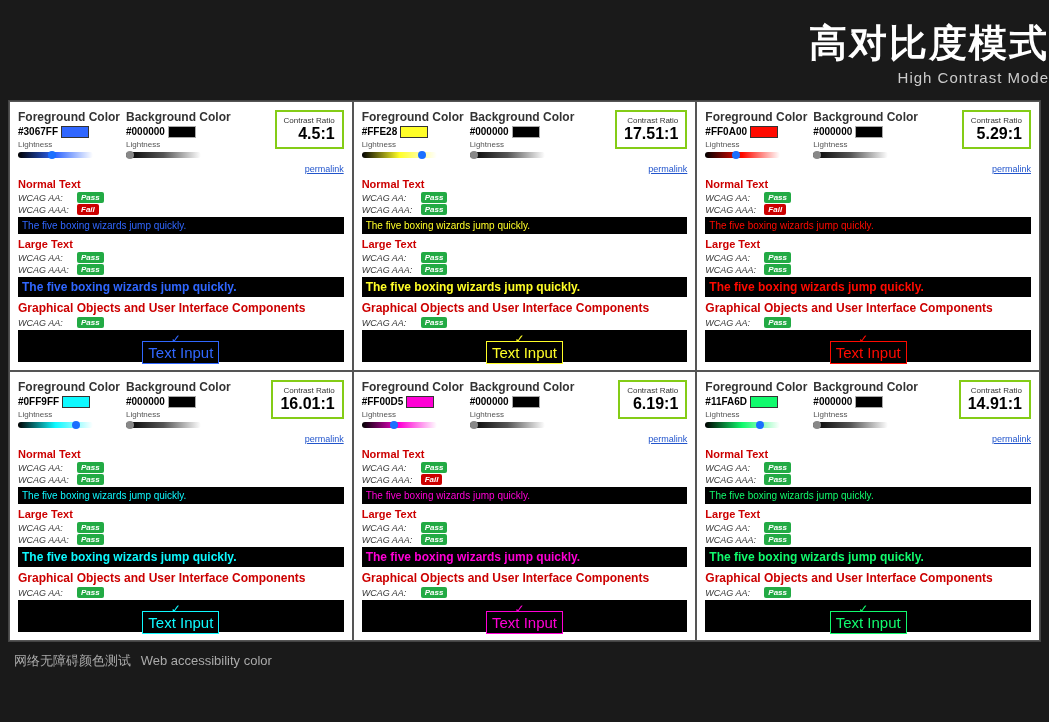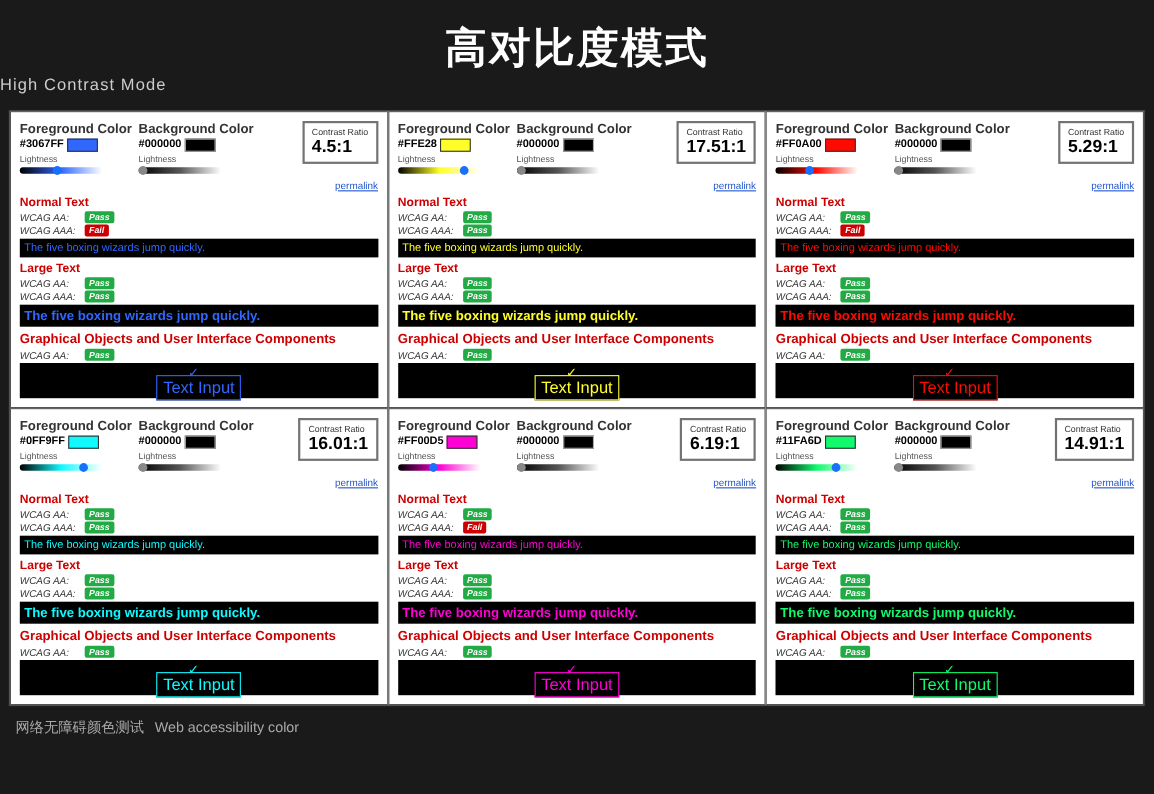--- a/index.html
+++ b/index.html
@@ -4,28 +4,28 @@
   <style>
     * { margin: 0; padding: 0; box-sizing: border-box; }
     body {
       background: #1a1a1a;
       font-family: Arial, sans-serif;
       width: 1049px;
       min-height: 722px;
       color: #fff;
     }
     .page-title-zh {
-      text-align: center;
+      text-align: right;
       font-size: 38px;
       font-weight: bold;
       padding-top: 18px;
       letter-spacing: 2px;
     }
     .page-title-en {
-      text-align: left;
+      text-align: right;
       font-size: 15px;
       color: #ccc;
       margin-bottom: 14px;
       letter-spacing: 1px;
     }
     .grid {
       display: grid;
       grid-template-columns: repeat(3, 1fr);
       gap: 0;
       border: 1px solid #444;
@@ -83,23 +83,23 @@
     }
     .slider-thumb {
       width: 8px;
       height: 8px;
       background: #1a6fff;
       border-radius: 50%;
       position: absolute;
       top: -1px;
     }
     .contrast-box {
-      border: 2px solid #737373;
+      border: 2px solid #84cc16;
       padding: 4px 7px;
-      text-align: left;
+      text-align: right;
       margin-left: auto;
       min-width: 65px;
     }
     .contrast-label {
       font-size: 8px;
       color: #333;
     }
     .contrast-value {
       font-size: 16px;
       font-weight: bold;

